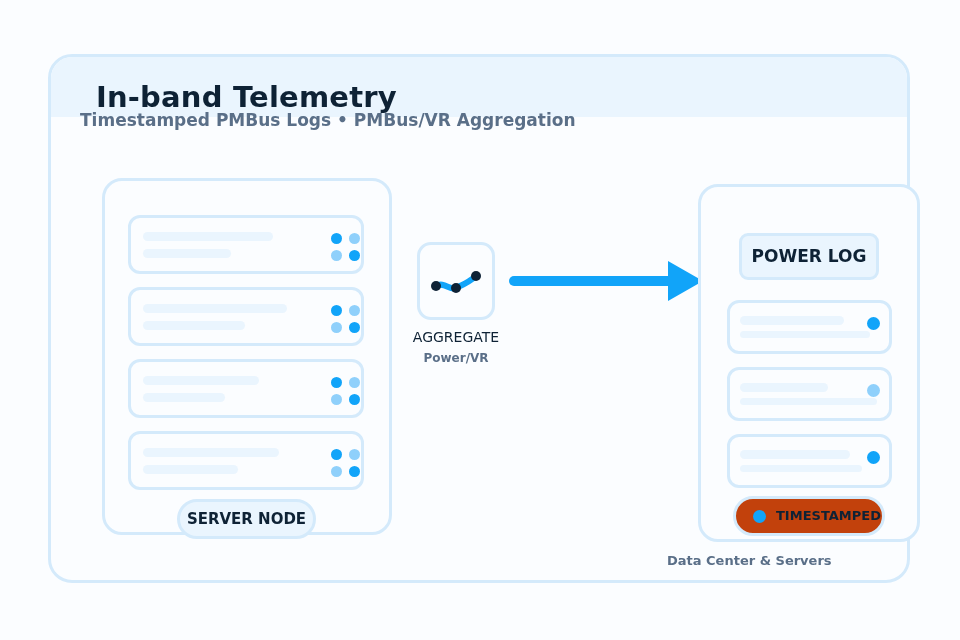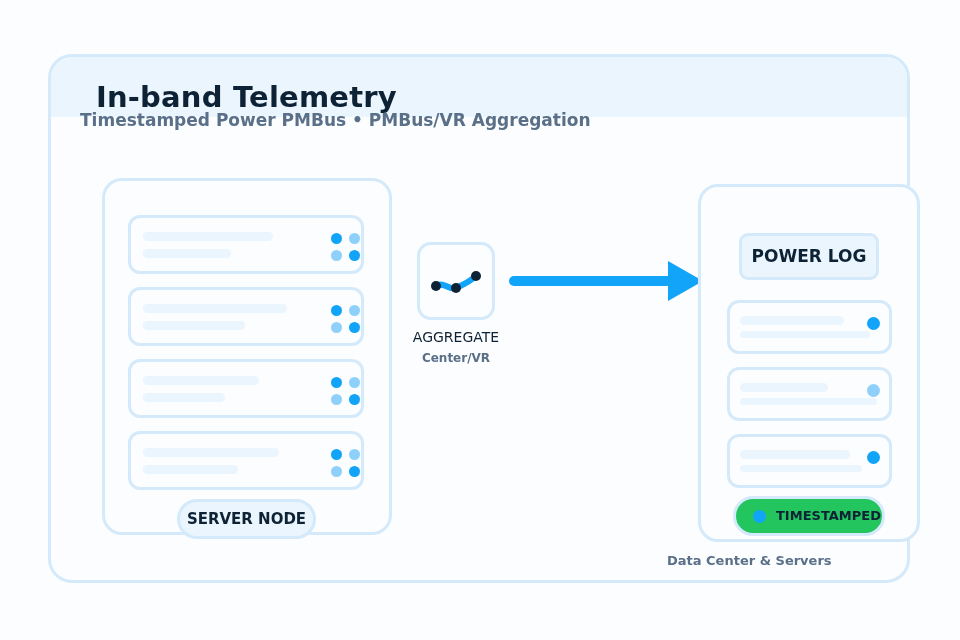--- a/index.html
+++ b/index.html
@@ -55,35 +55,35 @@
     position:absolute; left:698px; top:184px; width:222px; height:358px; box-sizing:border-box;
     border:3px solid #d4eafb; border-radius:20px; background:#fbfdff;
   }
   .log-title { left:739px; top:233px; width:140px; height:47px; line-height:41px; font-size:17px; border-radius:9px; }
   .entry {
     position:absolute; left:727px; width:165px; height:54px; box-sizing:border-box;
     border:3px solid #d4eafb; border-radius:12px; background:#fbfdff;
   }
   .ts-pill {
     position:absolute; left:733px; top:496px; width:152px; height:40px; box-sizing:border-box;
-    border:3px solid #d4eafb; border-radius:20px; background:#22c55e;
+    border:3px solid #d4eafb; border-radius:20px; background:#c2410c;
   }
   .ts-dot { position:absolute; left:17px; top:11px; width:13px; height:13px; border-radius:50%; background:#11a4f9; }
   .ts-text { position:absolute; left:40px; top:9px; font-size:13px; font-weight:bold; color:#0e2235; }
   .footer { position:absolute; left:667px; top:553px; font-size:13px; font-weight:bold; color:#5a6f88;text-align:center; }
 </style>
 </head>
 <body>
 
 <div class="frame">
   <div class="header-band"></div>
 </div>
 
 <h1 class="title">In-band Telemetry</h1>
-<div class="subtitle">Timestamped Power PMBus • PMBus/VR Aggregation</div>
+<div class="subtitle">Timestamped PMBus Logs • PMBus/VR Aggregation</div>
 
 <div class="server"></div>
 
 <div class="rack" style="top:215px">
   <div class="bar" style="left:12px;top:14px;width:130px"></div>
   <div class="bar" style="left:12px;top:31px;width:88px"></div>
   <div class="dot dark" style="left:200px;top:15px"></div>
   <div class="dot light" style="left:218px;top:15px"></div>
   <div class="dot light" style="left:200px;top:32px"></div>
   <div class="dot dark" style="left:218px;top:32px"></div>
@@ -117,21 +117,21 @@
 
 <div class="agg-box">
   <svg width="72" height="72" viewBox="0 0 72 72" style="position:absolute;left:0;top:0">
     <path d="M16 41 C 24 36, 30 46, 36 43 S 48 38, 56 31" fill="none" stroke="#11a4f9" stroke-width="6" stroke-linecap="round"></path>
     <circle cx="16" cy="41" r="5" fill="#0e2235"></circle>
     <circle cx="36" cy="43" r="5" fill="#0e2235"></circle>
     <circle cx="56" cy="31" r="5" fill="#0e2235"></circle>
   </svg>
 </div>
 <div class="agg-label">AGGREGATE</div>
-<div class="agg-sub">Center/VR</div>
+<div class="agg-sub">Power/VR</div>
 
 <svg class="arrow" width="200" height="46" viewBox="0 0 200 46">
   <line x1="9" y1="23" x2="170" y2="23" stroke="#11a4f9" stroke-width="10" stroke-linecap="round"></line>
   <polygon points="163,3 198,23 163,43" fill="#11a4f9"></polygon>
 </svg>
 
 <div class="log"></div>
 <div class="pill log-title">POWER LOG</div>
 
 <div class="entry" style="top:300px">

